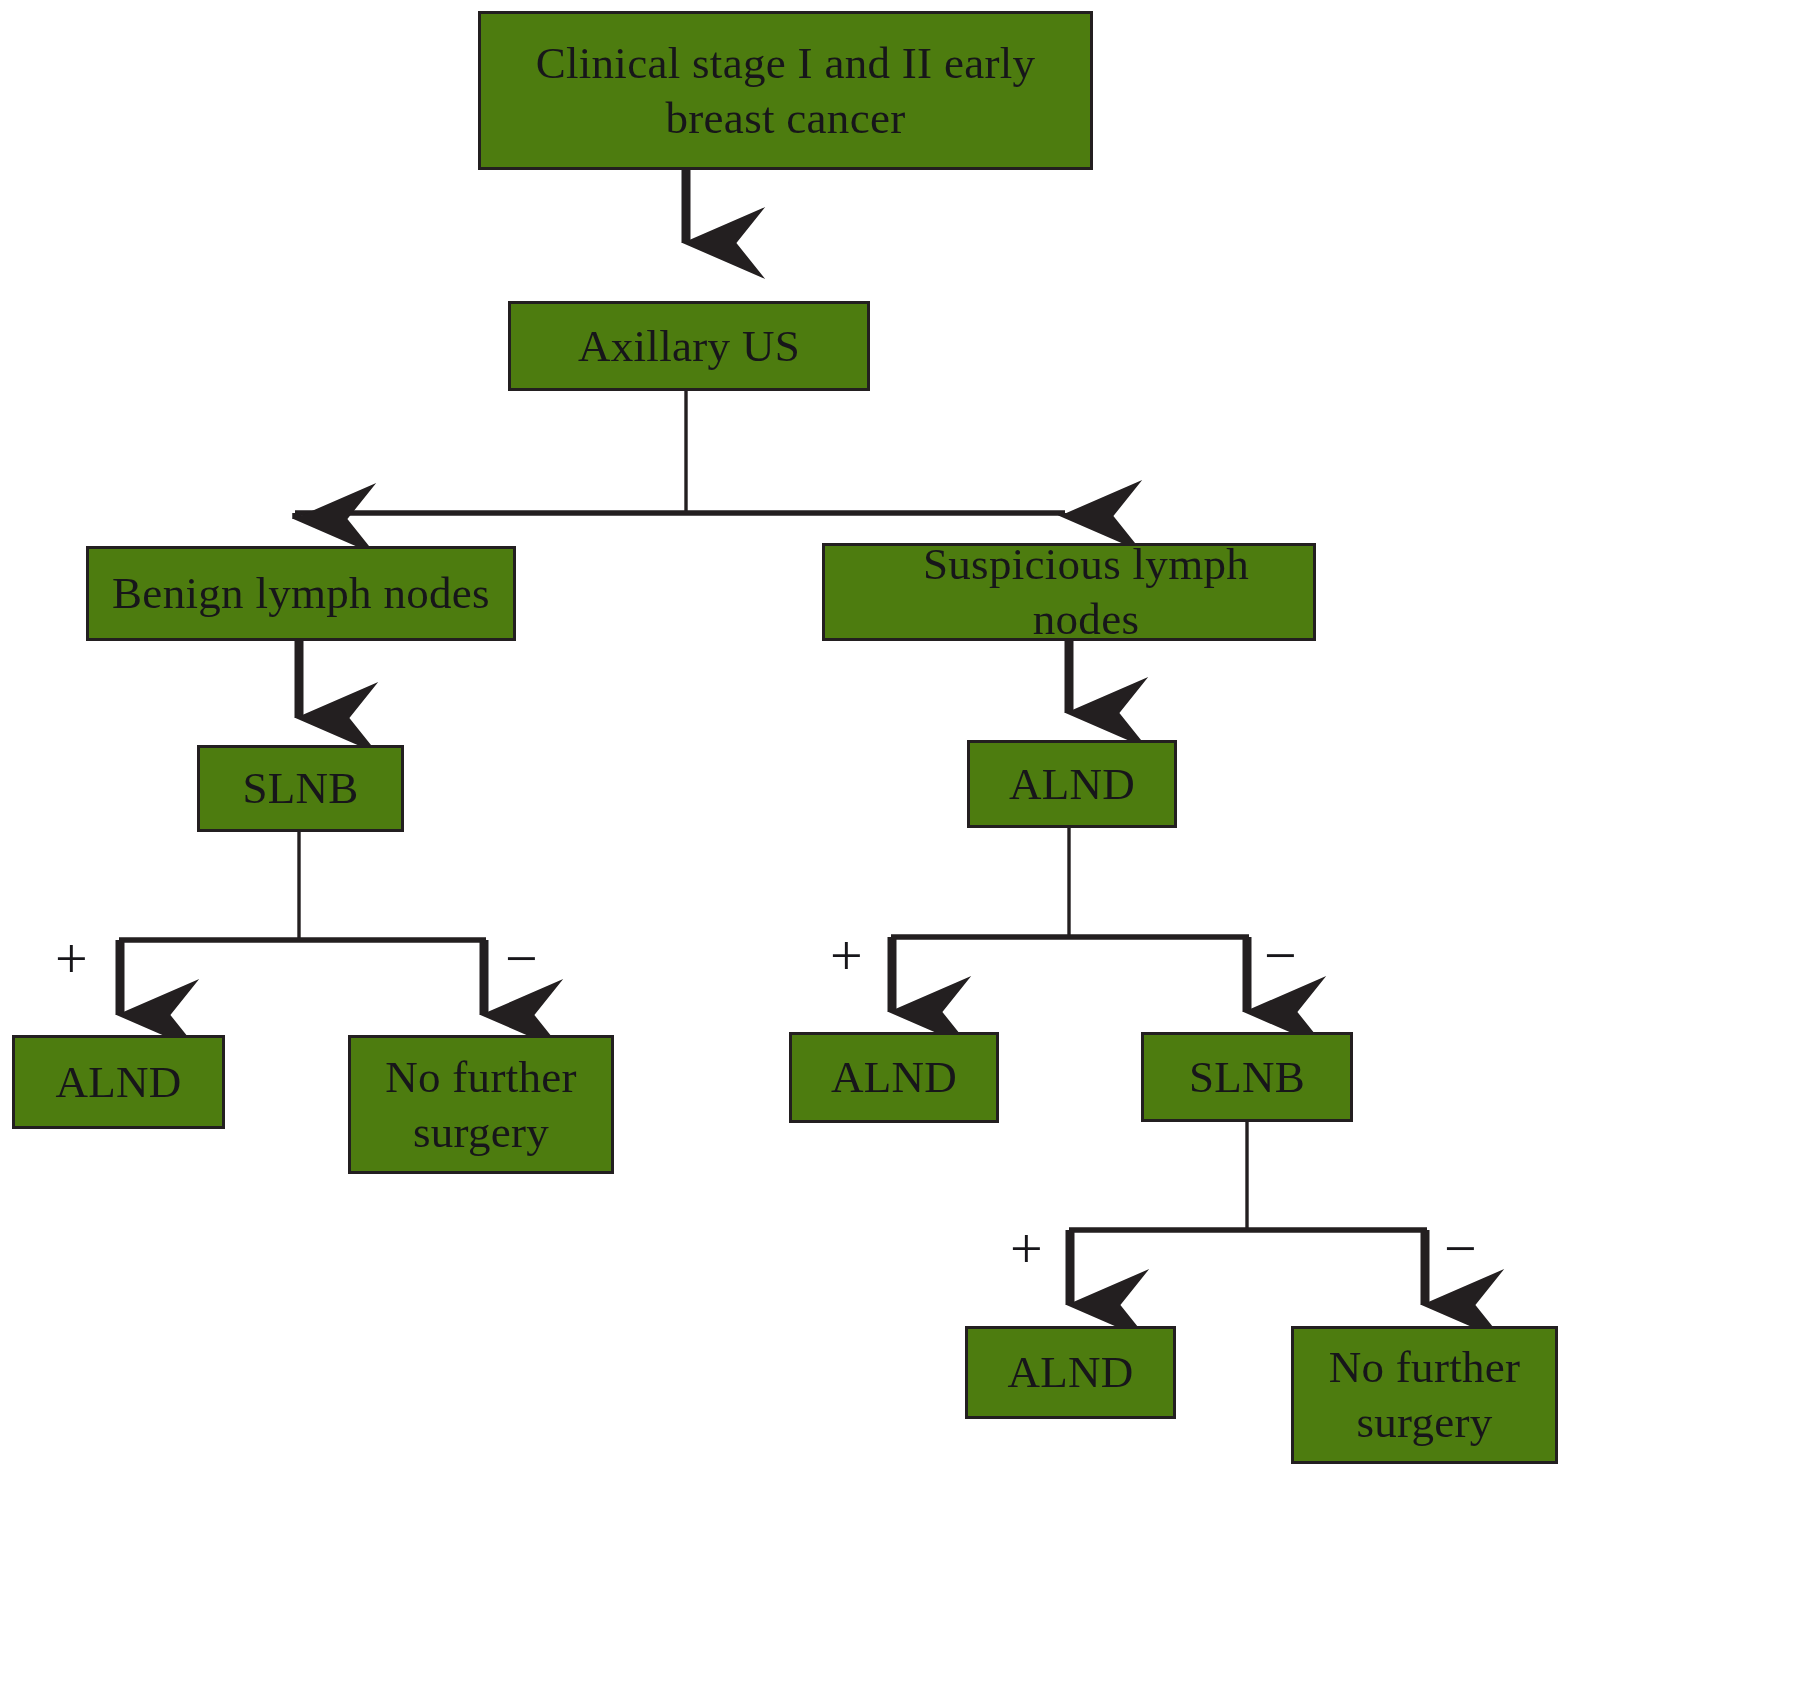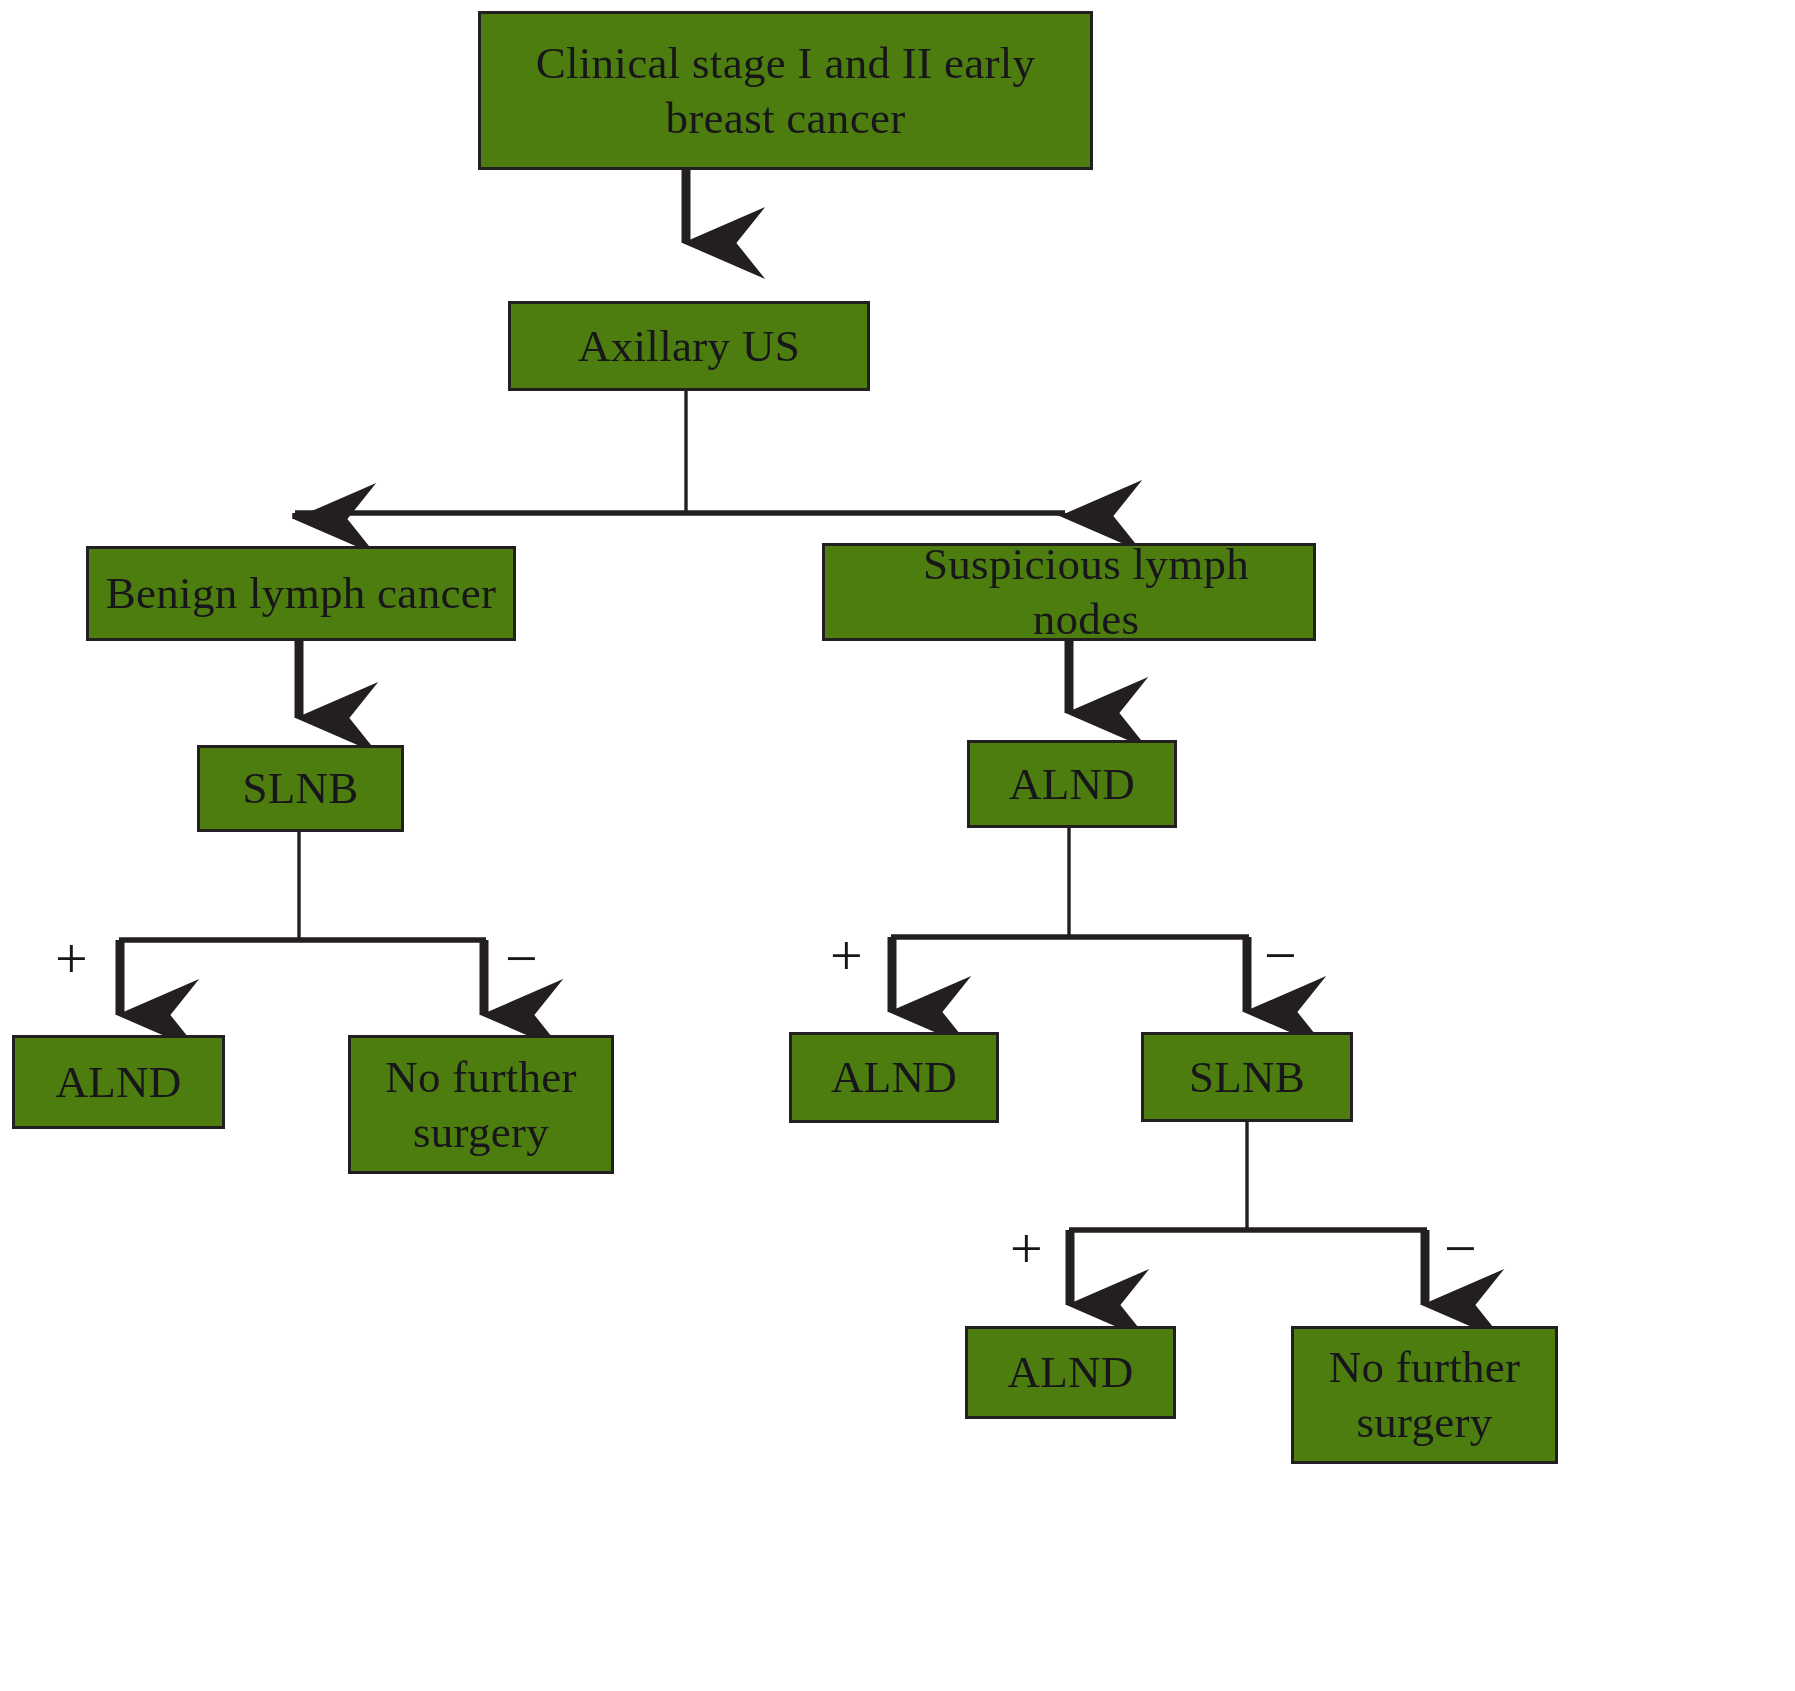--- a/index.html
+++ b/index.html
@@ -101,21 +101,21 @@
   <div class="node-box" style="left:478px; top:11px; width:615px; height:159px;">
     <span class="label">Clinical  stage  I and II early
 breast cancer</span>
   </div>
 
   <div class="node-box" style="left:508px; top:255px; width:362px; height:90px;margin-top:46px;">
     <span class="label">Axillary  US</span>
   </div>
 
   <div class="node-box" style="left:86px; top:546px; width:430px; height:95px;">
-    <span class="label">Benign  lymph  cancer</span>
+    <span class="label">Benign  lymph  nodes</span>
   </div>
 
   <div class="node-box" style="left:822px; top:543px; width:494px; height:98px;padding-left:40px;">
     <span class="label">Suspicious  lymph  nodes</span>
   </div>
 
   <div class="node-box" style="left:197px; top:745px; width:207px; height:87px;">
     <span class="label">SLNB</span>
   </div>
 

